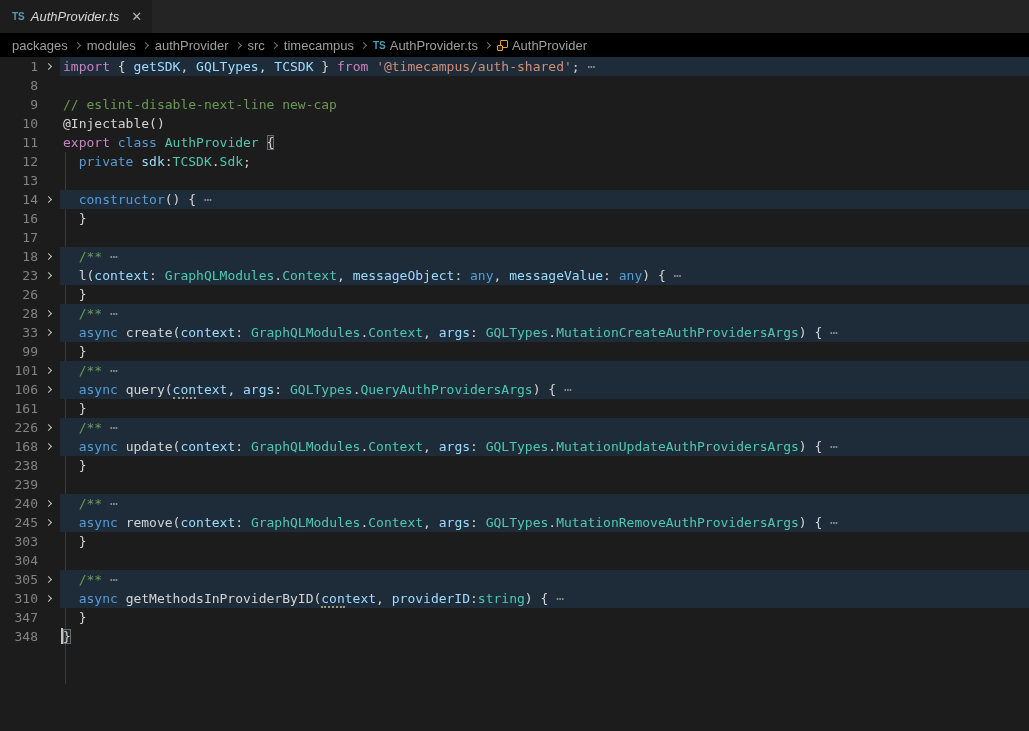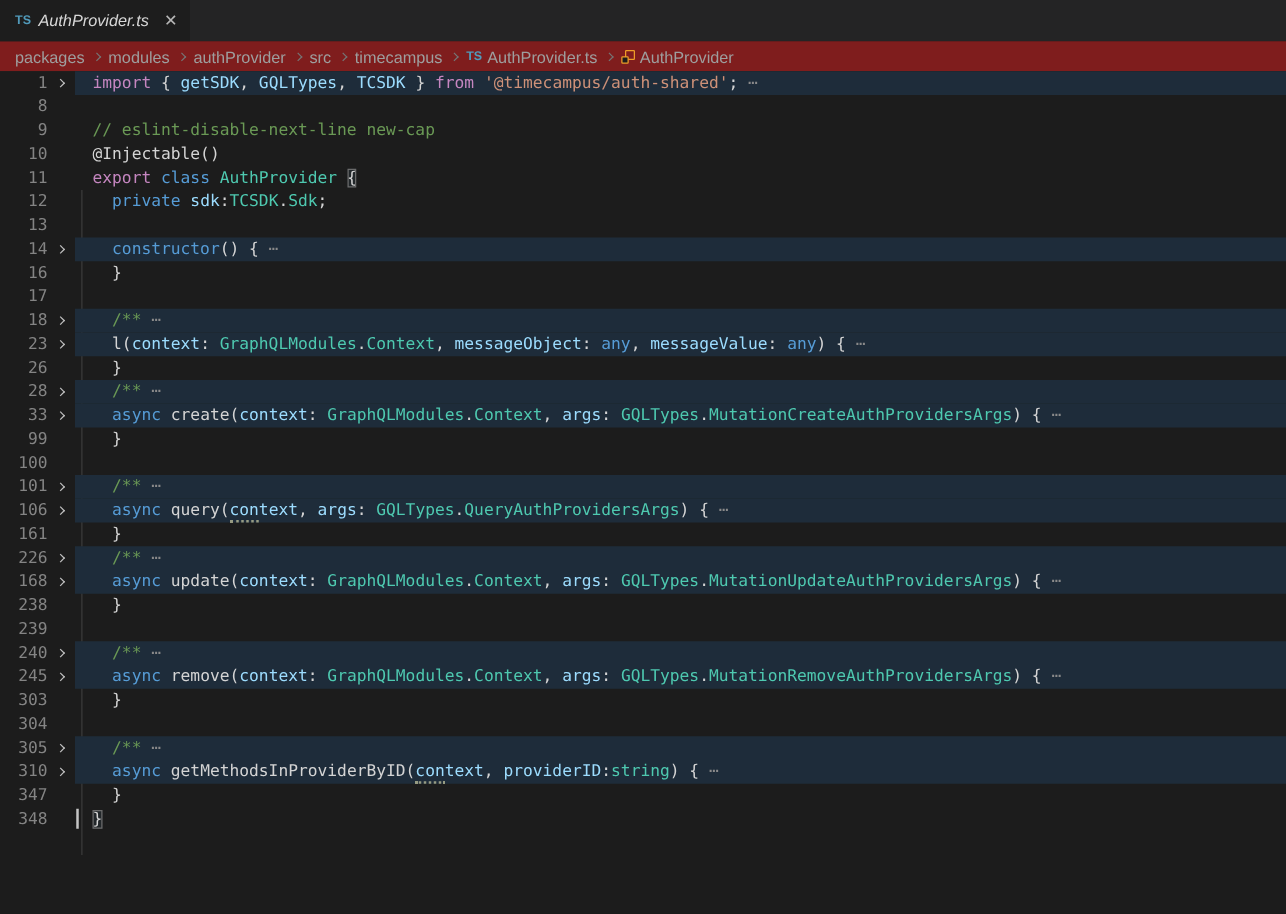--- a/index.html
+++ b/index.html
@@ -8,21 +8,21 @@
 
   
   .tabbar { height:33px; background:#242425; display:flex; align-items:stretch; }
   .tab { display:flex; align-items:center; gap:6px; padding:0 10px 0 12px;
          background:#1d1d1d; min-width:138px; cursor:pointer; }
   .tab-title { font-style:italic; font-size:13px; color:#d7d7d7; }
   .ts-badge { font-size:10px; font-weight:bold; color:#519aba; letter-spacing:0; }
   .tab-close { color:#b6b6b6; font-size:13px; line-height:13px; margin-left:6px; }
 
   
-  .breadcrumbs { height:24px; background:#7f1d1d; display:flex; align-items:center;
+  .breadcrumbs { height:24px; background:#000000; display:flex; align-items:center;
                  padding-left:12px; font-size:13px; color:#9e9e9e; }
   .crumb { display:flex; align-items:center; gap:4px; cursor:pointer; white-space:nowrap; }
   .crumb-sep { display:inline-block; width:5px; height:5px;
                border-top:1.4px solid #757575; border-right:1.4px solid #757575;
                transform:rotate(45deg); margin:0 7px 0 7px; }
   .class-icon { display:inline-block; position:relative; width:11px; height:11px; }
   .class-icon .b1 { position:absolute; right:0; top:0; width:8px; height:8px;
                     border:1.4px solid #ee9d28; border-radius:1px; }
   .class-icon .b2 { position:absolute; left:0; bottom:0; width:6px; height:6px;
                     border:1.4px solid #ee9d28; background:#1c1c1c; border-radius:1px; }
@@ -30,21 +30,21 @@
   
   .editor { position:relative; height:674px; background:#1c1c1c;
             font-family:"DejaVu Sans Mono","Liberation Mono",monospace; font-size:13px; }
   .line { display:flex; height:19px; line-height:19px; }
   .gut { flex:0 0 60px; display:flex; }
   .num { flex:0 0 38px; text-align:right; color:#848484; font-size:13px; }
   .chev { flex:0 0 22px; display:flex; align-items:center; justify-content:center; }
   .chev-glyph { display:inline-block; width:5px; height:5px;
                 border-top:1.6px solid #c0c0c0; border-right:1.6px solid #c0c0c0;
                 transform:rotate(45deg); margin-right:2px; }
-  .code { flex:1 1 auto; white-space:pre; padding-left:14px; position:relative; color:#d4d4d4; }
+  .code { flex:1 1 auto; white-space:pre; padding-left:3px; position:relative; color:#d4d4d4; }
   .line.hl .code { background:#1e2c3a; }
   .bm { outline:1px solid #6b6b6b; outline-offset:-1px; background:rgba(80,120,150,.12); }
   .hint3 { border-bottom:2px dotted rgba(215,215,170,.65); }
   .indent-guide { position:absolute; left:65px; top:95px; height:532px; width:1px;
                   background:#3a3a3a; pointer-events:none; }
   .cursor { position:absolute; left:1px; top:1px; width:2px; height:16px; background:#c4c4c4; }
 </style>
 </head>
 <body>
 
@@ -211,27 +211,20 @@
         </div>
         <div class="code"><span style="color: rgb(212, 212, 212);">  </span><span style="color: rgb(86, 156, 214);">async</span><span style="color: rgb(212, 212, 212);"> </span><span style="color: rgb(212, 212, 212);">create</span><span style="color: rgb(212, 212, 212);">(</span><span style="color: rgb(156, 220, 254);">context</span><span style="color: rgb(212, 212, 212);">: </span><span style="color: rgb(78, 201, 176);">GraphQLModules</span><span style="color: rgb(212, 212, 212);">.</span><span style="color: rgb(78, 201, 176);">Context</span><span style="color: rgb(212, 212, 212);">, </span><span style="color: rgb(156, 220, 254);">args</span><span style="color: rgb(212, 212, 212);">: </span><span style="color: rgb(78, 201, 176);">GQLTypes</span><span style="color: rgb(212, 212, 212);">.</span><span style="color: rgb(78, 201, 176);">MutationCreateAuthProvidersArgs</span><span style="color: rgb(212, 212, 212);">) {</span><span style="color: rgb(138, 138, 138);"> ⋯</span></div>
       </div>
       <div class="line">
         <div class="gut">
           <span class="num">99</span>
           <span class="chev"></span>
         </div>
         <div class="code"><span style="color: rgb(212, 212, 212);">  }</span></div>
       </div>
-      <div class="line">
-        <div class="gut">
-          <span class="num">100</span>
-          <span class="chev"></span>
-        </div>
-        <div class="code"></div>
-      </div>
       <div class="line hl">
         <div class="gut">
           <span class="num">101</span>
           <span class="chev">
             <span class="chev-glyph"></span>
           </span>
         </div>
         <div class="code"><span style="color: rgb(106, 153, 85);">  /**</span><span style="color: rgb(138, 138, 138);"> ⋯</span></div>
       </div>
       <div class="line hl">

